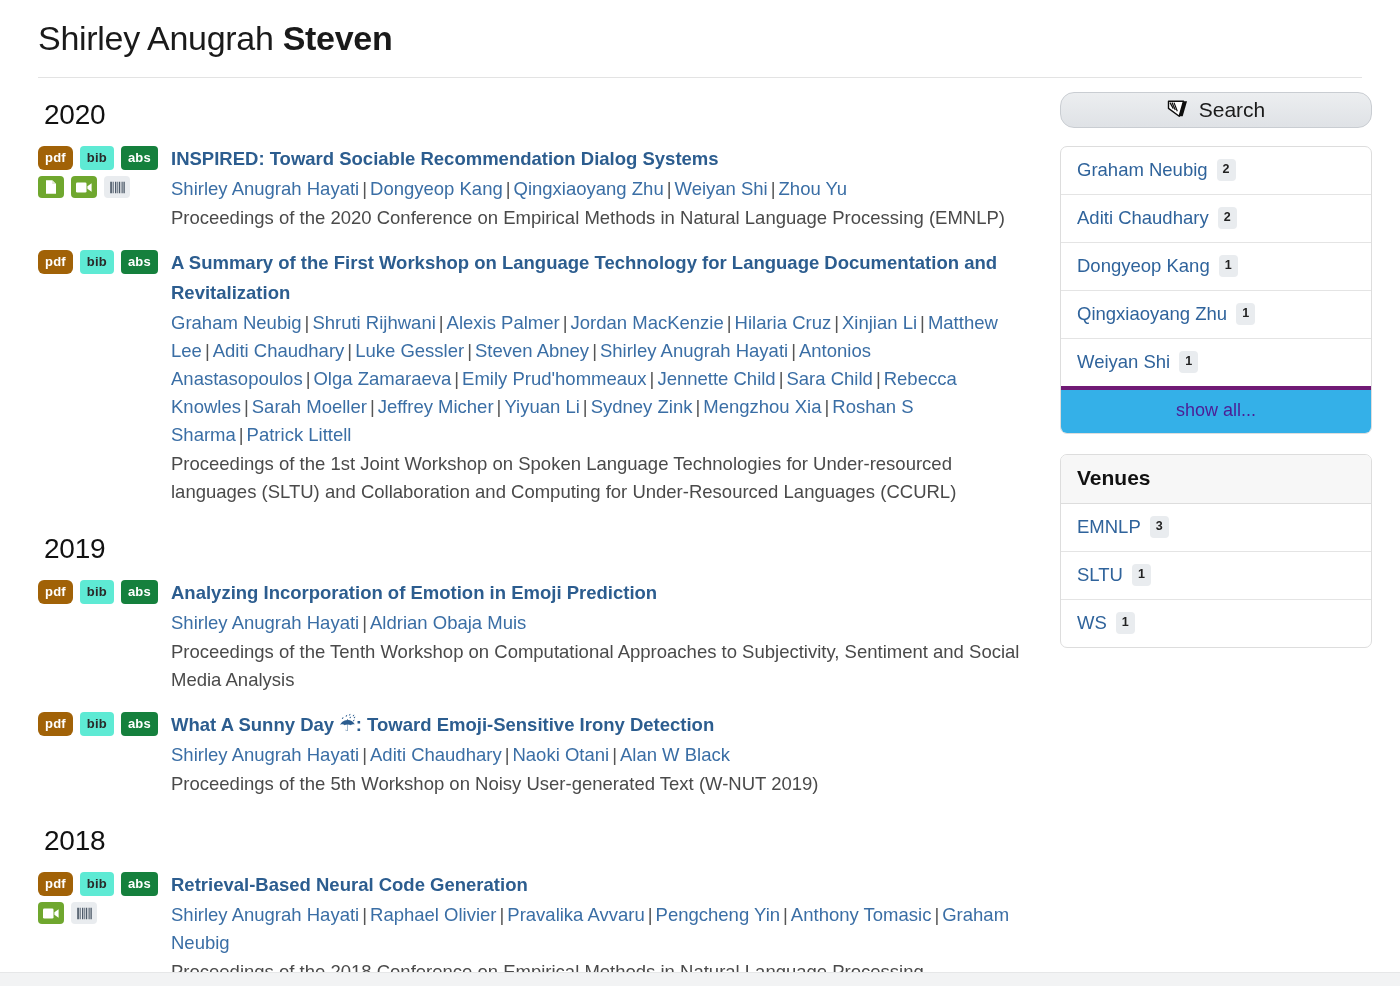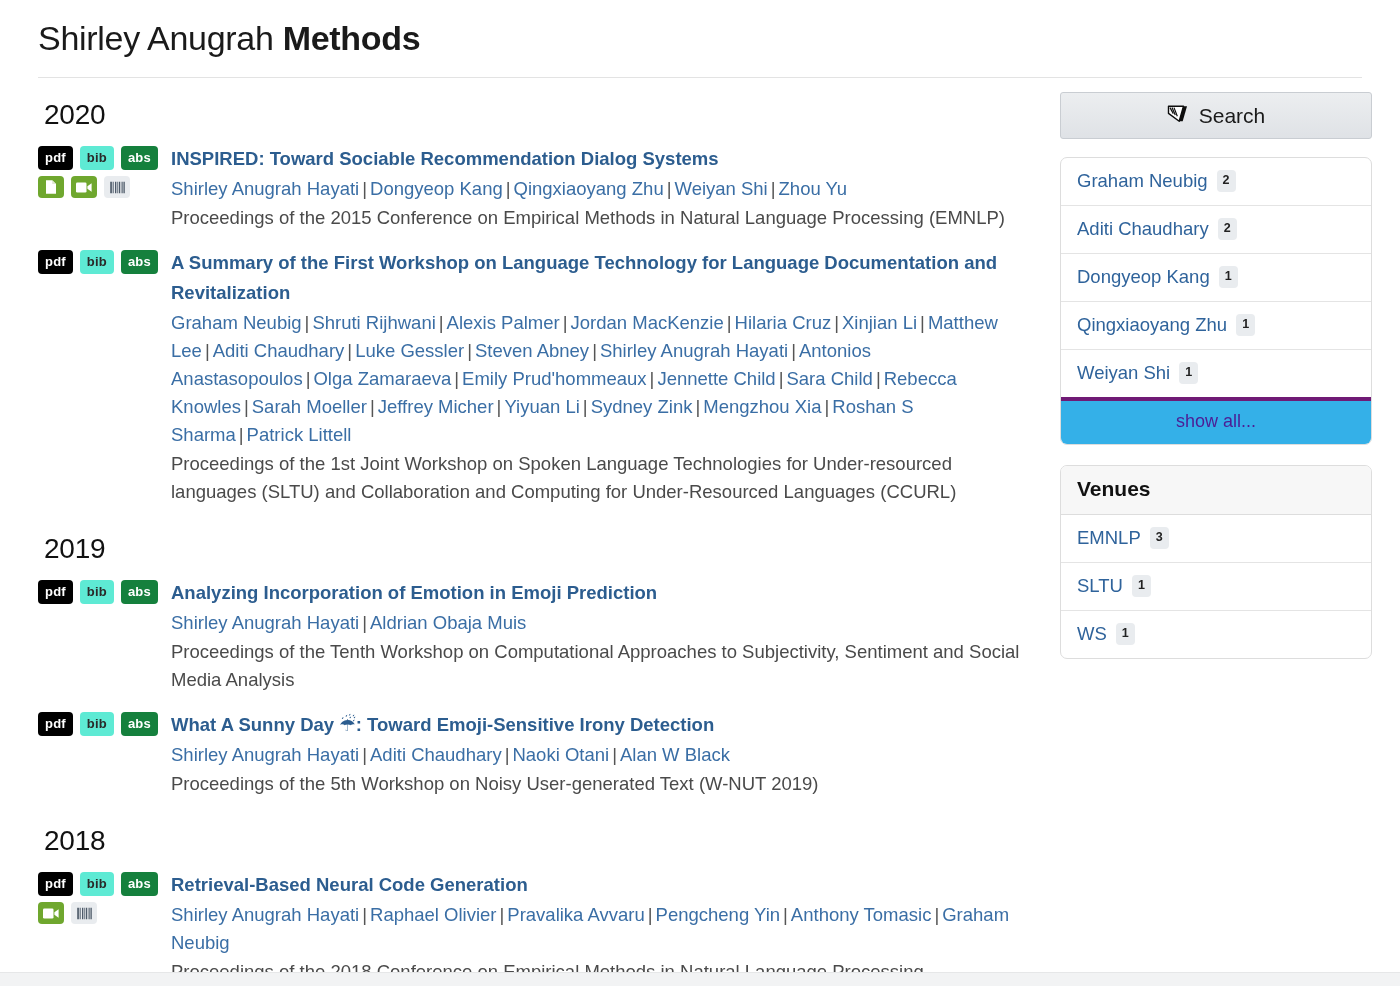--- a/index.html
+++ b/index.html
@@ -81,21 +81,21 @@
 
   .badge {
     display: inline-block;
     font-size: 13px;
     font-weight: 700;
     line-height: 1;
     padding: 5px 7px 6px 7px;
     border-radius: 4px;
     letter-spacing: 0.2px;
   }
-  .badge-pdf { background: #000000; color: #ffffff; }
+  .badge-pdf { background: #a16207; color: #ffffff; border-radius: 6px; }
   .badge-bib { background: #5eead4; color: #2a2a2a; }
   .badge-abs { background: #15803d; color: #ffffff; }
 
   .iconbox {
     display: inline-flex;
     align-items: center;
     justify-content: center;
     width: 26px; height: 22px;
     border-radius: 4px;
   }
@@ -127,23 +127,23 @@
     margin-top: 1px;
   }
 
   
   .search-button {
     display: flex;
     align-items: center;
     justify-content: center;
     gap: 10px;
     width: 100%;
-    height: 47px;
+    height: 36px;
     border: 1px solid #c9cdd2;
-    border-radius: 3px;
+    border-radius: 14px;
     background: linear-gradient(#eceef0, #dfe2e6);
     cursor: pointer;
     margin-bottom: 18px;
   }
   .search-button-label {
     font-size: 21px;
     color: #1a1a1a;
   }
   .dblp-glyph { display: block; }
 
@@ -204,21 +204,21 @@
     border-top: 1px solid #e6e7e8;
   }
 </style>
 </head>
 <body>
 
 <div class="page">
 
   <div class="header">
     <div class="person-name">
-      <span>Shirley Anugrah </span><b>Methods</b>
+      <span>Shirley Anugrah </span><b>Steven</b>
     </div>
     <hr class="header-rule">
   </div>
 
   <div class="content">
 
     <div class="pub-column" id="pub-column">
         <div class="year-heading">2020</div>
         <div class="pub">
           <div class="pub-marks">
@@ -244,21 +244,21 @@
                 <svg width="17" height="15" viewBox="0 0 17 15">
                   <path d="M2.2 1.8 h1.1 v11.4 h-1.1 Z M4.4 1.8 h0.6 v11.4 h-0.6 Z M6.1 1.8 h1.2 v11.4 h-1.2 Z M8.2 1.8 h0.6 v11.4 h-0.6 Z M9.8 1.8 h1.1 v11.4 h-1.1 Z M11.8 1.8 h0.6 v11.4 h-0.6 Z M13.4 1.8 h1.1 v11.4 h-1.1 Z" fill="#3c4a5a"></path>
                   <path d="M1.0 1.8 h0.7 v11.4 h-0.7 Z M15.1 1.8 h0.7 v11.4 h-0.7 Z" fill="#3c4a5a"></path>
                 </svg>
               </span>
             </div>
           </div>
           <div class="pub-body">
             <div class="pub-title">INSPIRED: Toward Sociable Recommendation Dialog Systems</div>
             <div class="pub-authors"><span class="author">Shirley Anugrah Hayati</span><span class="sep">|</span><span class="author">Dongyeop Kang</span><span class="sep">|</span><span class="author">Qingxiaoyang Zhu</span><span class="sep">|</span><span class="author">Weiyan Shi</span><span class="sep">|</span><span class="author">Zhou Yu</span></div>
-            <div class="pub-venue">Proceedings of the 2015 Conference on Empirical Methods in Natural Language Processing (EMNLP)</div>
+            <div class="pub-venue">Proceedings of the 2020 Conference on Empirical Methods in Natural Language Processing (EMNLP)</div>
           </div>
         </div>
         <div class="pub">
           <div class="pub-marks">
             <div class="mark-row">
               <span class="badge badge-pdf">pdf</span>
               <span class="badge badge-bib">bib</span>
               <span class="badge badge-abs">abs</span>
             </div>
           </div>

